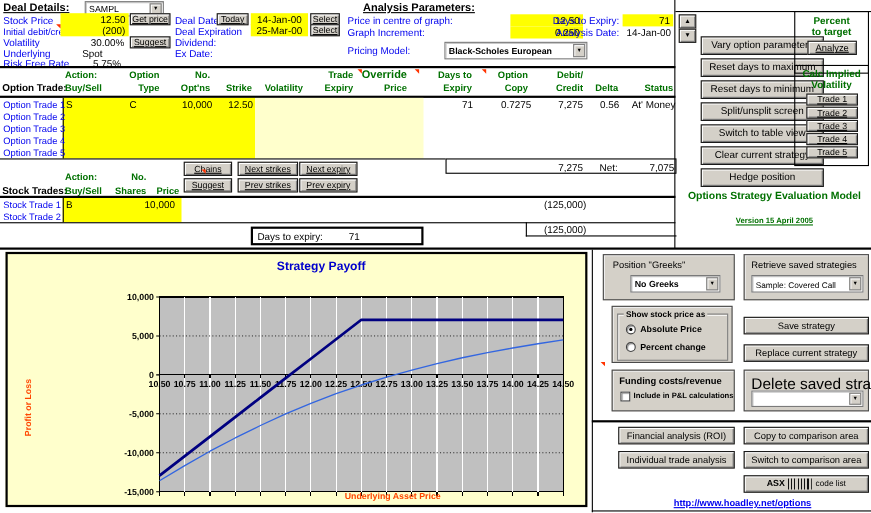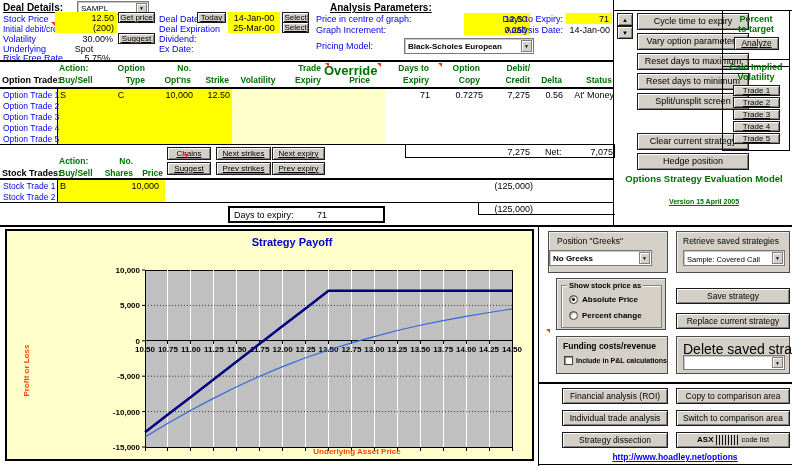--- a/index.html
+++ b/index.html
@@ -83,25 +83,25 @@
   </div>
 
   <div class="hl" style="left:0;top:60px;width:614px;height:2px"></div>
   <div class="vl" style="left:613px;top:0;width:1px;height:226px"></div>
   <div class="hl" style="left:614px;top:10px;width:178px;height:1px"></div>
   <div class="hl" style="left:0;top:225px;width:792px;height:2px"></div>
 
   <div class="btn" style="left:617px;top:13px;width:16px;height:13px;font-size:6px">▲</div>
   <div class="btn" style="left:617px;top:26px;width:16px;height:13px;font-size:6px">▼</div>
 
-  <div class="btn" style="left:637px;top:13px;width:112px;height:17px">Cycle time to expiry</div>
   <div class="btn" style="left:637px;top:33px;width:112px;height:17px">Vary option parameters</div>
   <div class="btn" style="left:637px;top:53px;width:112px;height:17px">Reset days to maximum</div>
   <div class="btn" style="left:637px;top:73px;width:112px;height:17px">Reset days to minimum</div>
   <div class="btn" style="left:637px;top:93px;width:112px;height:17px">Split/unsplit screen</div>
+  <div class="btn" style="left:637px;top:113px;width:112px;height:17px">Switch to table view</div>
   <div class="btn" style="left:637px;top:133px;width:112px;height:17px">Clear current strategy</div>
   <div class="btn" style="left:637px;top:153px;width:112px;height:17px">Hedge position</div>
 
   <div class="a" style="left:722px;top:10px;width:68px;height:57px;border:1px solid #000">
     <div class="a grn c" style="left:0;top:3px;width:66px">Percent</div>
     <div class="a grn c" style="left:0;top:13px;width:66px">to target</div>
     <div class="btn u" style="left:11px;top:26px;width:45px;height:13px;font-size:8.5px">Analyze</div>
   </div>
 
   <div class="a" style="left:722px;top:59px;width:68px;height:92px;border:1px solid #000">
@@ -114,21 +114,21 @@
     <div class="btn u" style="left:10px;top:73px;width:47px;height:11px;font-size:8px">Trade 5</div>
   </div>
 
   <div class="a grn c" style="left:616px;top:173px;width:176px;font-size:9.5px">Options Strategy Evaluation Model</div>
   <div class="a grn c u" style="left:616px;top:198px;width:176px;font-size:7px">Version 15 April 2005</div>
 
   <div class="cell grn" style="left:59px;top:63px;font-size:8.5px">Action:</div>
   <div class="cell grn r" style="left:95px;top:63px;width:50px;font-size:8.5px">Option</div>
   <div class="cell grn r" style="left:147px;top:63px;width:44px;font-size:8.5px">No.</div>
   <div class="cell grn r" style="left:285px;top:63px;width:36px;font-size:8.5px">Trade</div>
-  <div class="cell grn r" style="left:324px;top:63px;width:46px;font-size:13px">Override</div>
+  <div class="cell grn r" style="left:324px;top:63px;width:46px;font-size:10px">Override</div>
   <div class="cell grn r" style="left:385px;top:63px;width:44px;font-size:8.5px">Days to</div>
   <div class="cell grn r" style="left:432px;top:63px;width:48px;font-size:8.5px">Option</div>
   <div class="cell grn r" style="left:484px;top:63px;width:46px;font-size:8.5px">Debit/</div>
 
   <div class="cell b" style="left:2px;top:75px">Option Trade:</div>
   <div class="cell grn" style="left:59px;top:75px;font-size:8.5px">Buy/Sell</div>
   <div class="cell grn r" style="left:95px;top:75px;width:50px;font-size:8.5px">Type</div>
   <div class="cell grn r" style="left:147px;top:75px;width:44px;font-size:8.5px">Opt'ns</div>
   <div class="cell grn r" style="left:195px;top:75px;width:34px;font-size:8.5px">Strike</div>
   <div class="cell grn c" style="left:232px;top:75px;width:52px;font-size:8.5px">Volatility</div>
@@ -298,21 +298,21 @@
         <polyline points="138,206.088 160.9375,192.282 183.875,179.184 206.8125,167.148 229.75,155.82 252.6875,145.2 275.625,135.642 298.5625,126.792 321.5,119.004 344.4375,111.92399999999999 367.375,105.552 390.3125,99.534 413.25,94.22399999999999 436.1875,89.62199999999999 459.125,85.374 482.0625,81.47999999999999 505,77.94" fill="none" stroke="#3366E0" stroke-width="1.2" stroke-linejoin="round"></polyline>
       </svg>
     <div class="a b c" style="left:-26px;top:135px;width:90px;font-size:8px;color:#FF4500;transform:rotate(-90deg)">Profit or Loss</div>
     <div class="a b c" style="left:230px;top:216px;width:240px;font-size:8px;color:#FF4500">Underlying Asset Price</div>
   </div>
 
   <div class="vl" style="left:538px;top:227px;width:1px;height:239px"></div>
 
   <div class="grp" style="left:548px;top:231px;width:120px;height:42px">
     <div class="a" style="left:8px;top:4px;font-size:8.5px">Position "Greeks"</div>
-    <div class="dd" style="left:0;top:18px;width:103px;height:16px">
+    <div class="dd" style="left:24px;top:18px;width:82px;height:16px">
       <span class="val b" style="font-size:8px;top:3px">No Greeks</span>
       <span class="arr">▼</span>
     </div>
   </div>
 
   <div class="grp" style="left:676px;top:231px;width:114px;height:42px">
     <div class="a" style="left:6px;top:4px;font-size:8.5px">Retrieve saved strategies</div>
     <div class="dd" style="left:6px;top:18px;width:102px;height:16px">
       <span class="val" style="font-size:7.5px;top:4px">Sample: Covered Call</span>
       <span class="arr">▼</span>
@@ -341,21 +341,20 @@
     <div class="a" style="left:6px;top:4px;font-size:14px">Delete saved strategies</div>
     <div class="dd" style="left:6px;top:18px;width:102px;height:15px">
       <span class="arr">▼</span>
     </div>
   </div>
 
   <div class="hl" style="left:538px;top:382px;width:254px;height:2px"></div>
 
   <div class="btn" style="left:562px;top:388px;width:106px;height:16px;font-size:8.5px">Financial analysis (ROI)</div>
   <div class="btn" style="left:562px;top:410px;width:106px;height:16px;font-size:8.5px">Individual trade analysis</div>
-  <div class="btn" style="left:562px;top:432px;width:106px;height:16px;font-size:8.5px">Strategy dissection</div>
 
   <div class="btn" style="left:676px;top:388px;width:114px;height:16px;font-size:8.5px">Copy to comparison area</div>
   <div class="btn" style="left:676px;top:410px;width:114px;height:16px;font-size:8.5px">Switch to comparison area</div>
   <div class="btn" style="left:676px;top:432px;width:114px;height:16px;gap:3px">
     <span class="b" style="font-size:8px">ASX</span>
     <span class="bars"></span>
     <span style="font-size:7.5px">code list</span>
   </div>
 
   <div class="a c b u" style="left:560px;top:452px;width:230px;font-size:8.5px;color:#0000EE">http://www.hoadley.net/options</div>

